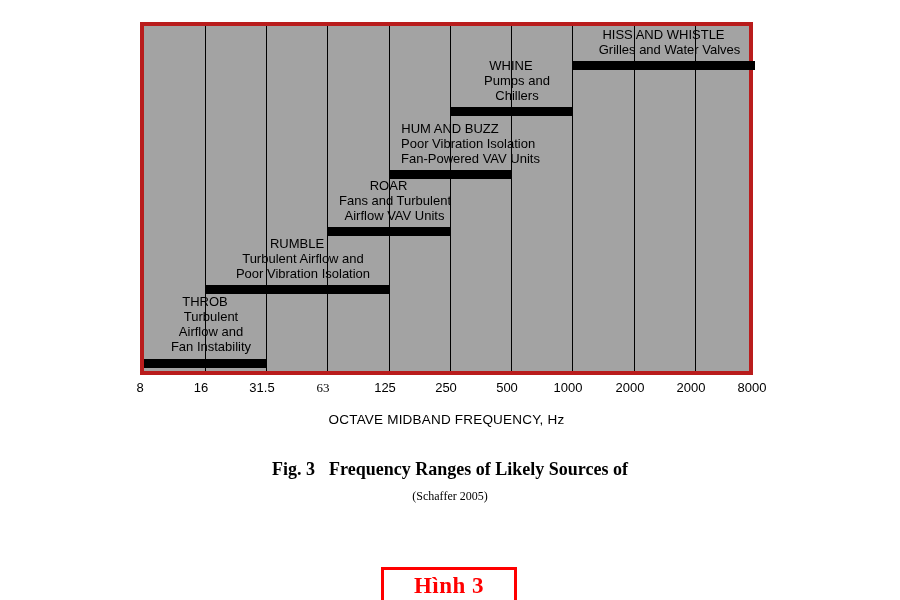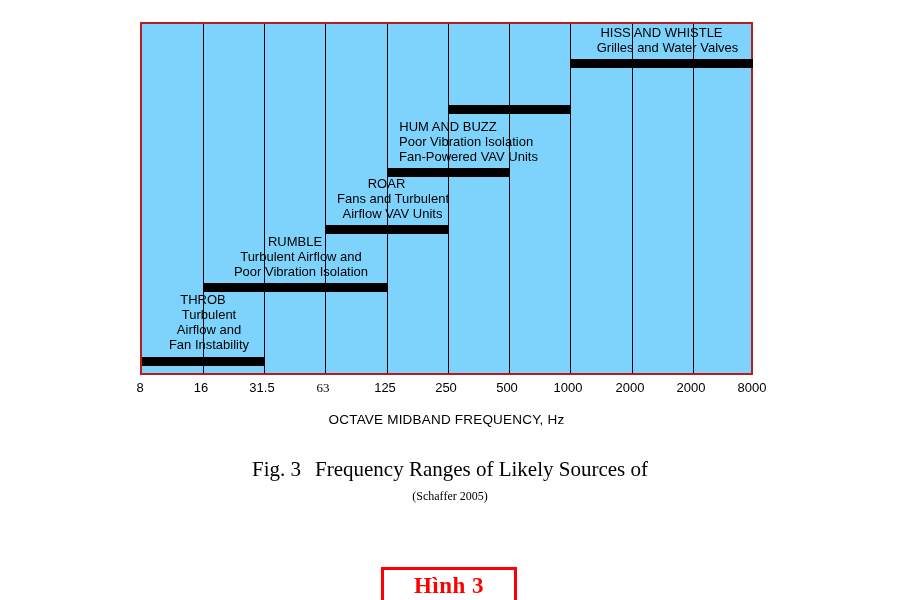--- a/index.html
+++ b/index.html
@@ -23,23 +23,23 @@
     height: 600px;
   }
 
   
   .plot-area {
     position: absolute;
     left: 140px;
     top: 22px;
     width: 613px;
     height: 353px;
-    border: 2px solid #b91c1c;
+    border: 4px solid #b91c1c;
     box-sizing: border-box;
-    background: #7dd3fc;
+    background: #a3a3a3;
   }
   .gridline {
     position: absolute;
     top: 0;
     bottom: 0;
     width: 1px;
     background: #000;
   }
 
   
@@ -95,22 +95,22 @@
   .caption {
     position: absolute;
     left: 150px;
     top: 455px;
     width: 600px;
     text-align: center;
     font-family: "Liberation Serif", serif;
     color: #000;
   }
   .caption .line1 {
-    font-size: 21px;
-    font-weight: normal;
+    font-size: 18px;
+    font-weight: bold;
     line-height: 28px;
   }
   .caption .line1 .figno {
     margin-right: 14px;
   }
   .caption .line2 {
     font-size: 21px;
     font-weight: bold;
     line-height: 28px;
   }
@@ -158,20 +158,25 @@
     <div class="gridline" style="left:428px;"></div>
     <div class="gridline" style="left:490px;"></div>
     <div class="gridline" style="left:551px;"></div>
 
     <div class="band-label" style="left:428px; width:183px; top:1px;">
       <span class="ttl">HISS AND WHISTLE</span>
       <span class="sub">Grilles and Water Valves</span>
     </div>
     <div class="band-bar" style="left:428px; width:183px; top:35px;"></div>
 
+    <div class="band-label" style="left:306px; width:122px; top:32px;">
+      <span class="ttl">WHINE</span>
+      <span class="sub">Pumps and</span>
+      <span class="sub">Chillers</span>
+    </div>
     <div class="band-bar" style="left:306px; width:122px; top:81px;"></div>
 
     <div class="band-label" style="left:245px; width:122px; top:95px;">
       <span class="ttl">HUM AND BUZZ</span>
       <span class="sub">Poor Vibration Isolation</span>
       <span class="sub">Fan-Powered VAV Units</span>
     </div>
     <div class="band-bar" style="left:245px; width:122px; top:144px;"></div>
 
     <div class="band-label" style="left:183px; width:123px; top:152px;">

